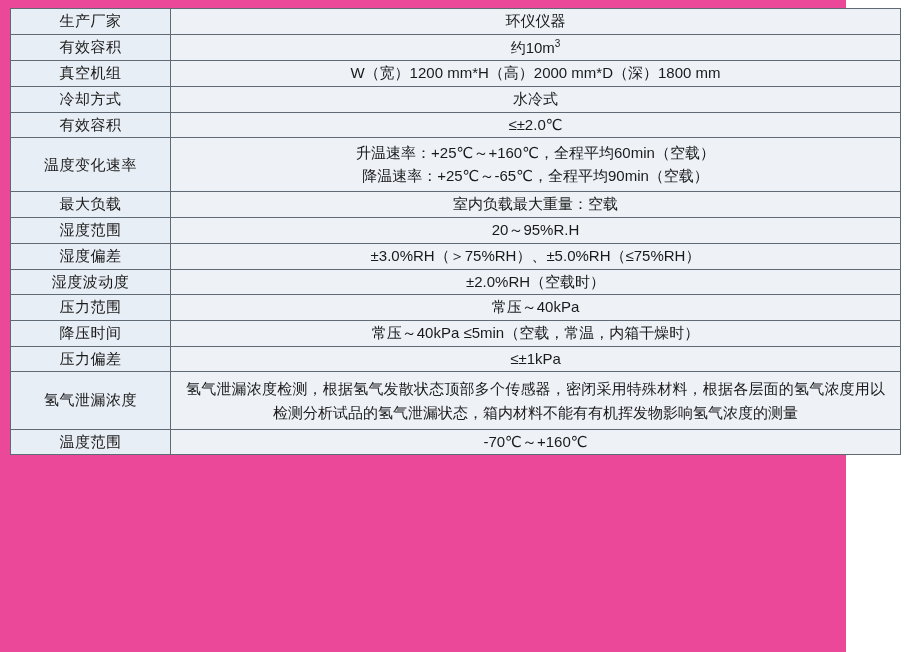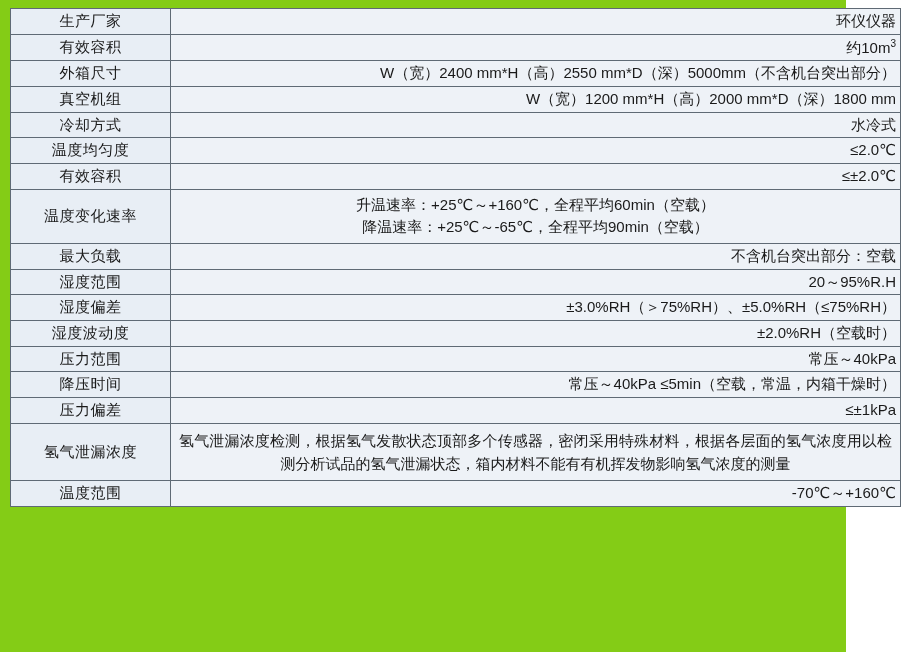--- a/index.html
+++ b/index.html
@@ -12,21 +12,21 @@
     height: 652px;
     font-family: "Liberation Sans", "DejaVu Sans", sans-serif;
     color: #1a1a1a;
     overflow: hidden;
   }
   .sheet {
     box-sizing: border-box;
     width: 846px;
     height: 652px;
     padding: 8px 10px 8px 10px;
-    background: #84cc16;
+    background: #ec4899;
   }
   table.spec {
     border-collapse: collapse;
     width: 890px;
     table-layout: fixed;
     background: #eef2f7;
   }
   table.spec col.label-col { width: 160px; }
   table.spec col.value-col { width: 730px; }
   table.spec td {
@@ -36,33 +36,33 @@
     line-height: 1.38;
     vertical-align: middle;
   }
   td.label {
     text-align: center;
     background: #e8eef5;
     white-space: nowrap;
     letter-spacing: 0.5px;
   }
   td.value {
-    text-align: right;
+    text-align: center;
     background: #eef2f7;
   }
   td.value.multi {
     text-align: center;
     line-height: 1.5;
     padding: 4px 16px;
   }
   td.value.para {
     text-align: justify;
     text-align-last: center;
     line-height: 1.55;
-    padding: 5px 8px;
+    padding: 5px 15px;
   }
   .sup {
     font-size: 10px;
     vertical-align: super;
   }
   .line { display: block; }
 </style>
 </head>
 <body>
 
@@ -75,49 +75,41 @@
     <tbody>
       <tr>
         <td class="label">生产厂家</td>
         <td class="value">环仪仪器</td>
       </tr>
       <tr>
         <td class="label">有效容积</td>
         <td class="value"><span>约10m</span><span class="sup">3</span></td>
       </tr>
       <tr>
-        <td class="label">外箱尺寸</td>
-        <td class="value">W（宽）2400 mm*H（高）2550 mm*D（深）5000mm（不含机台突出部分）</td>
-      </tr>
-      <tr>
         <td class="label">真空机组</td>
         <td class="value">W（宽）1200 mm*H（高）2000 mm*D（深）1800 mm</td>
       </tr>
       <tr>
         <td class="label">冷却方式</td>
         <td class="value">水冷式</td>
-      </tr>
-      <tr>
-        <td class="label">温度均匀度</td>
-        <td class="value">≤2.0℃</td>
       </tr>
       <tr>
         <td class="label">有效容积</td>
         <td class="value">≤±2.0℃</td>
       </tr>
       <tr>
         <td class="label">温度变化速率</td>
         <td class="value multi">
           <span class="line">升温速率：+25℃～+160℃，全程平均60min（空载）</span>
           <span class="line">降温速率：+25℃～-65℃，全程平均90min（空载）</span>
         </td>
       </tr>
       <tr>
         <td class="label">最大负载</td>
-        <td class="value">不含机台突出部分：空载</td>
+        <td class="value">室内负载最大重量：空载</td>
       </tr>
       <tr>
         <td class="label">湿度范围</td>
         <td class="value">20～95%R.H</td>
       </tr>
       <tr>
         <td class="label">湿度偏差</td>
         <td class="value">±3.0%RH（＞75%RH）、±5.0%RH（≤75%RH）</td>
       </tr>
       <tr>

